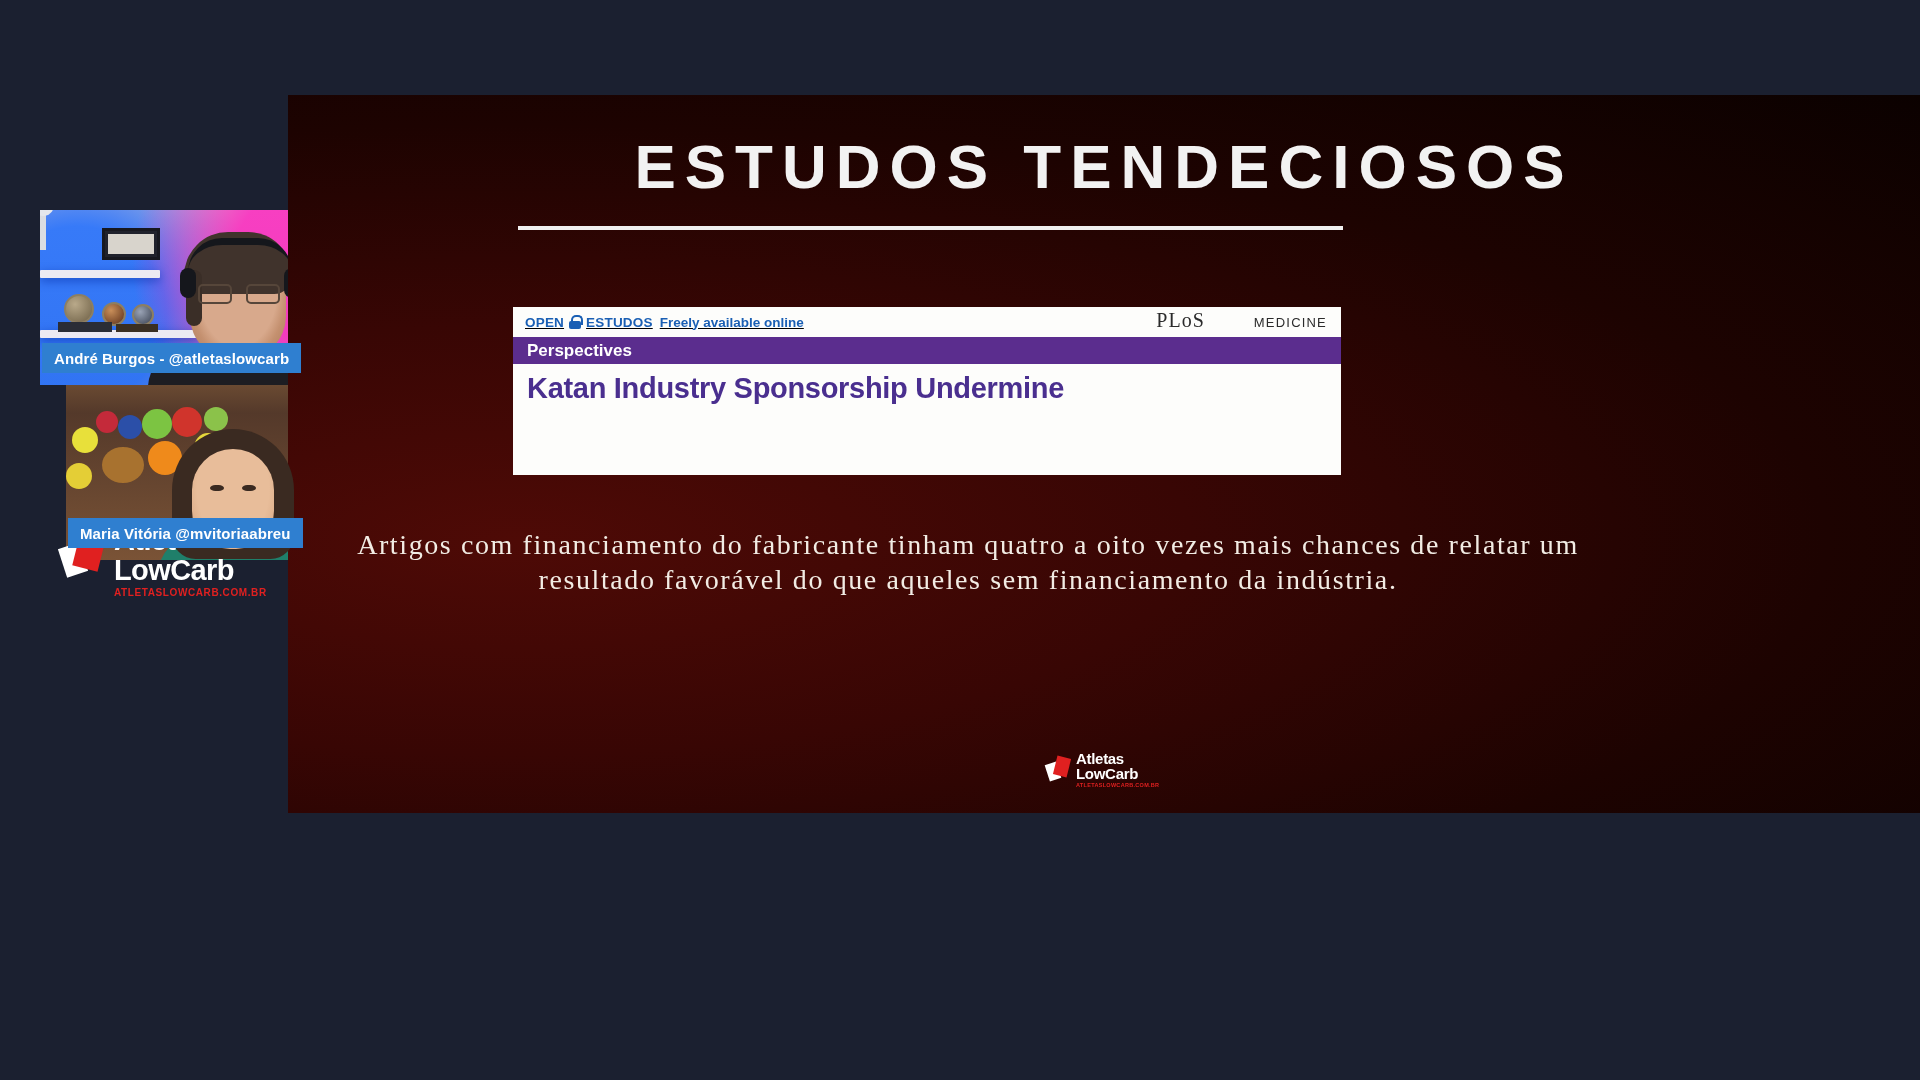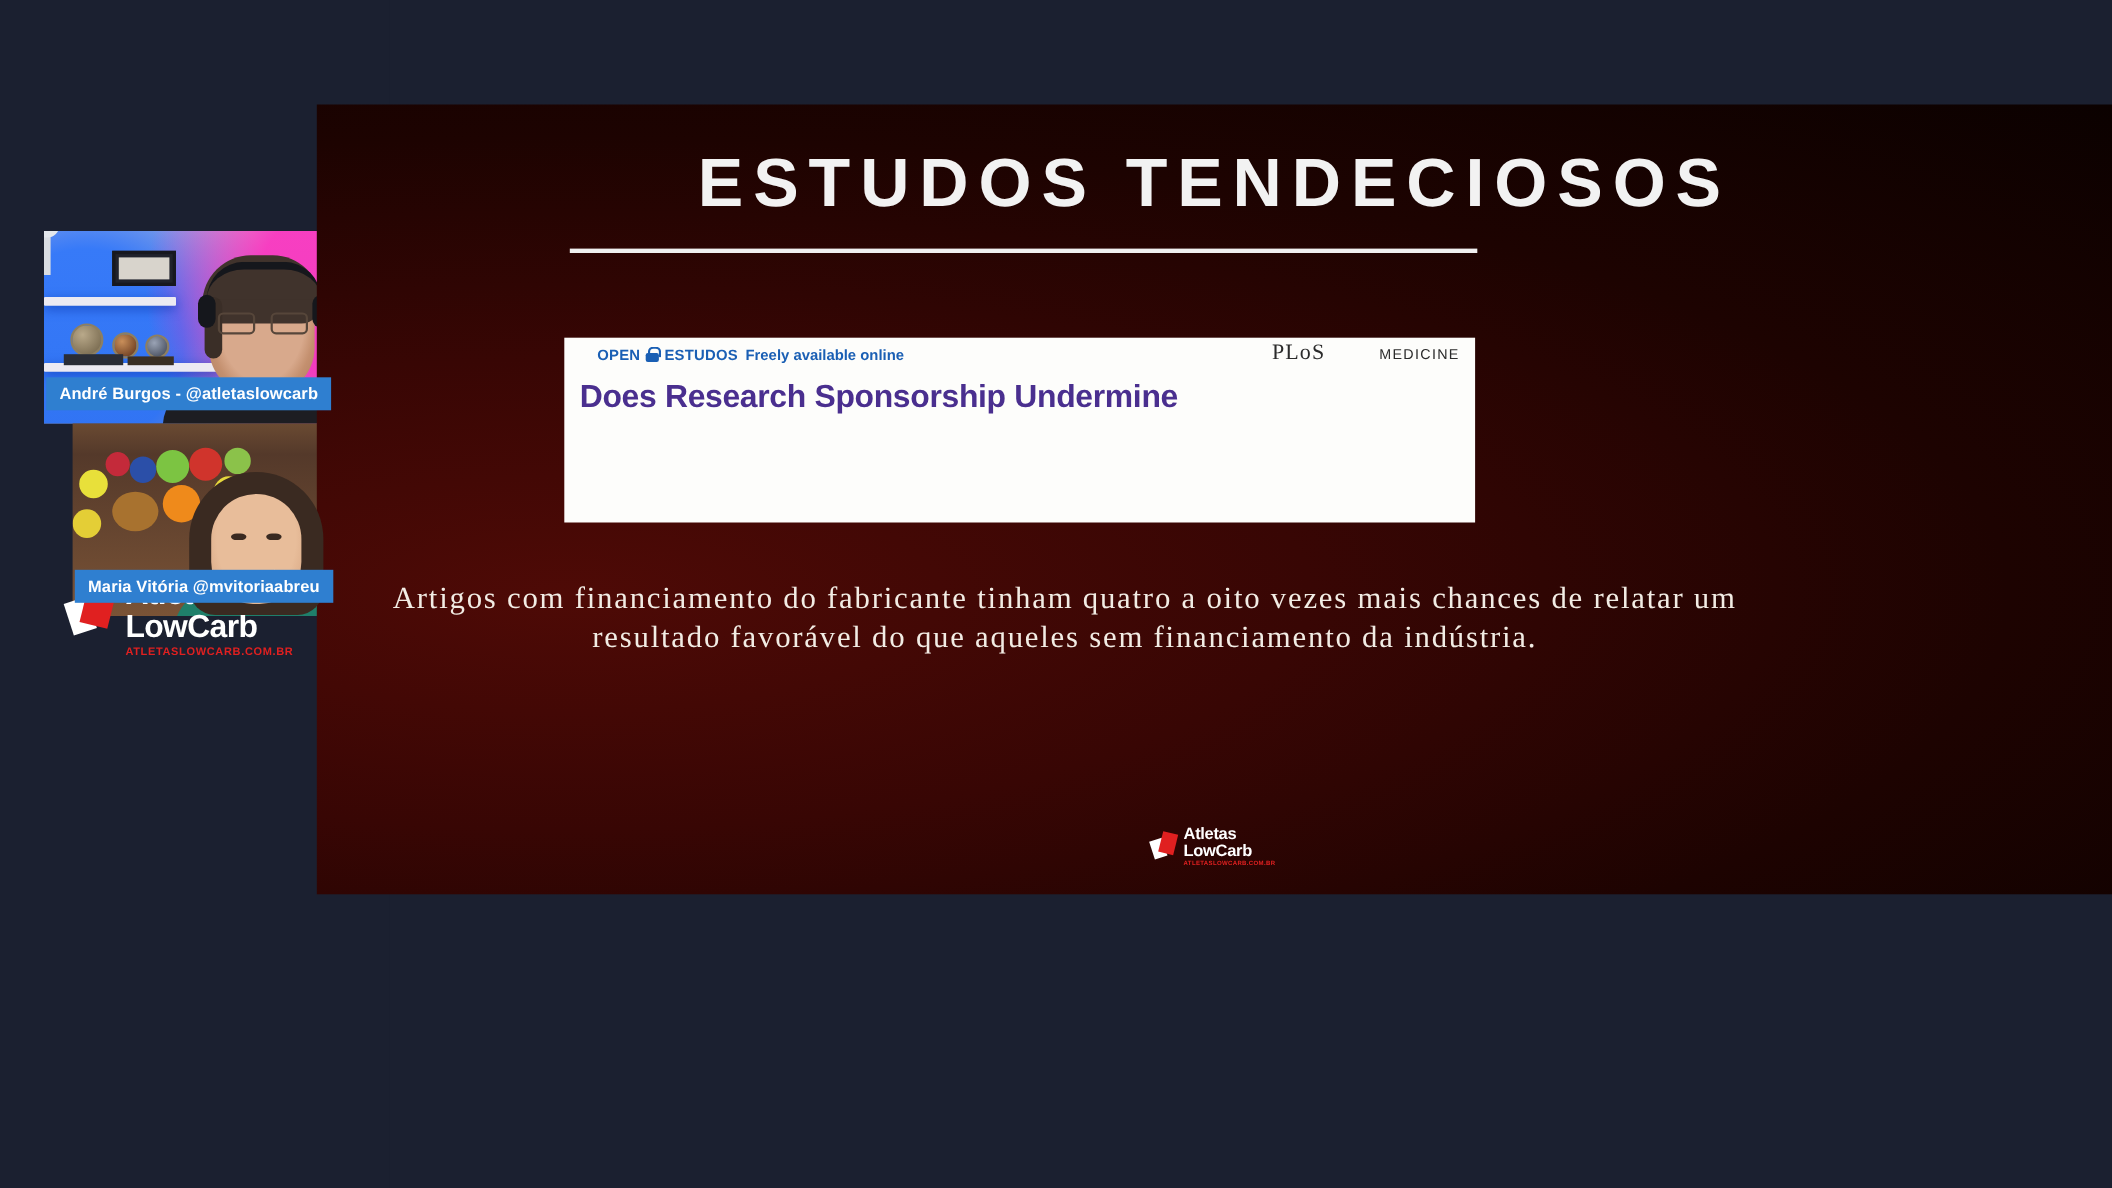--- a/index.html
+++ b/index.html
@@ -99,21 +99,21 @@
   }
   .slide-title {
     position:absolute; left:0; right:0; top:36px; text-align:center;
     color:#f2f2f2; font-size:62px; font-weight:800; letter-spacing:9px;
     font-family:"Liberation Sans", sans-serif;
   }
   .title-rule { position:absolute; left:230px; top:131px; width:825px; height:4px; background:#f0f0f0; }
 
   
   .paper { position:absolute; left:225px; top:212px; width:828px; height:168px; background:#fdfdfb; overflow:hidden; }
-  .paper-top { position:relative; height:30px; display:flex; align-items:center; padding:0 30px; }
+  .paper-top { position:relative; height:30px; display:flex; align-items:center; padding:0 12px;text-decoration:underline; }
   .oa { display:flex; align-items:center; gap:5px; font-size:13.5px; font-weight:800; color:#1a5fb4; letter-spacing:.2px; }
   .lock { display:inline-block; width:12px; height:14px; position:relative; }
   .lock::before { content:""; position:absolute; left:2px; top:0; width:8px; height:8px; border:2px solid #1a5fb4; border-bottom:none; border-radius:5px 5px 0 0; }
   .lock::after { content:""; position:absolute; left:0; top:6px; width:12px; height:8px; background:#1a5fb4; border-radius:2px; }
   .oa-free { font-size:13.5px; font-weight:700; color:#1a5fb4; margin-left:7px; }
   .plos { position:absolute; right:14px; top:2px; display:flex; align-items:baseline; gap:6px; }
   .plos-a { font-family:"Liberation Serif", serif; font-size:20px; color:#2b2b2b; letter-spacing:1px; }
   .plos-b { font-size:13px; color:#2b2b2b; letter-spacing:1.2px;margin-left:43px; }
   .persp-bar { height:27px; background:#5b2d8e; display:flex; align-items:center; padding:0 14px; }
   .persp-bar span { color:#fff; font-size:17px; font-weight:800; }
@@ -222,22 +222,25 @@
           <span>OPEN</span>
           <i class="lock"></i>
           <span>ESTUDOS</span>
         </span>
         <span class="oa-free">Freely available online</span>
         <span class="plos">
           <span class="plos-a">PLoS</span>
           <span class="plos-b">MEDICINE</span>
         </span>
       </div>
+      <div class="persp-bar">
+        <span>Perspectives</span>
+      </div>
       <div class="paper-title">
-        <div>Does Research Sponsorship Undermine</div>
+        <div>Katan Industry Sponsorship Undermine</div>
       </div>
     </div>
 
     <div class="slide-body">Artigos com financiamento do fabricante tinham quatro a oito vezes mais chances de relatar um resultado favorável do que aqueles sem financiamento da indústria.</div>
 
     <div class="logo-slide">
       <div class="mark">
         <div class="card"></div>
         <div class="card red"></div>
       </div>

